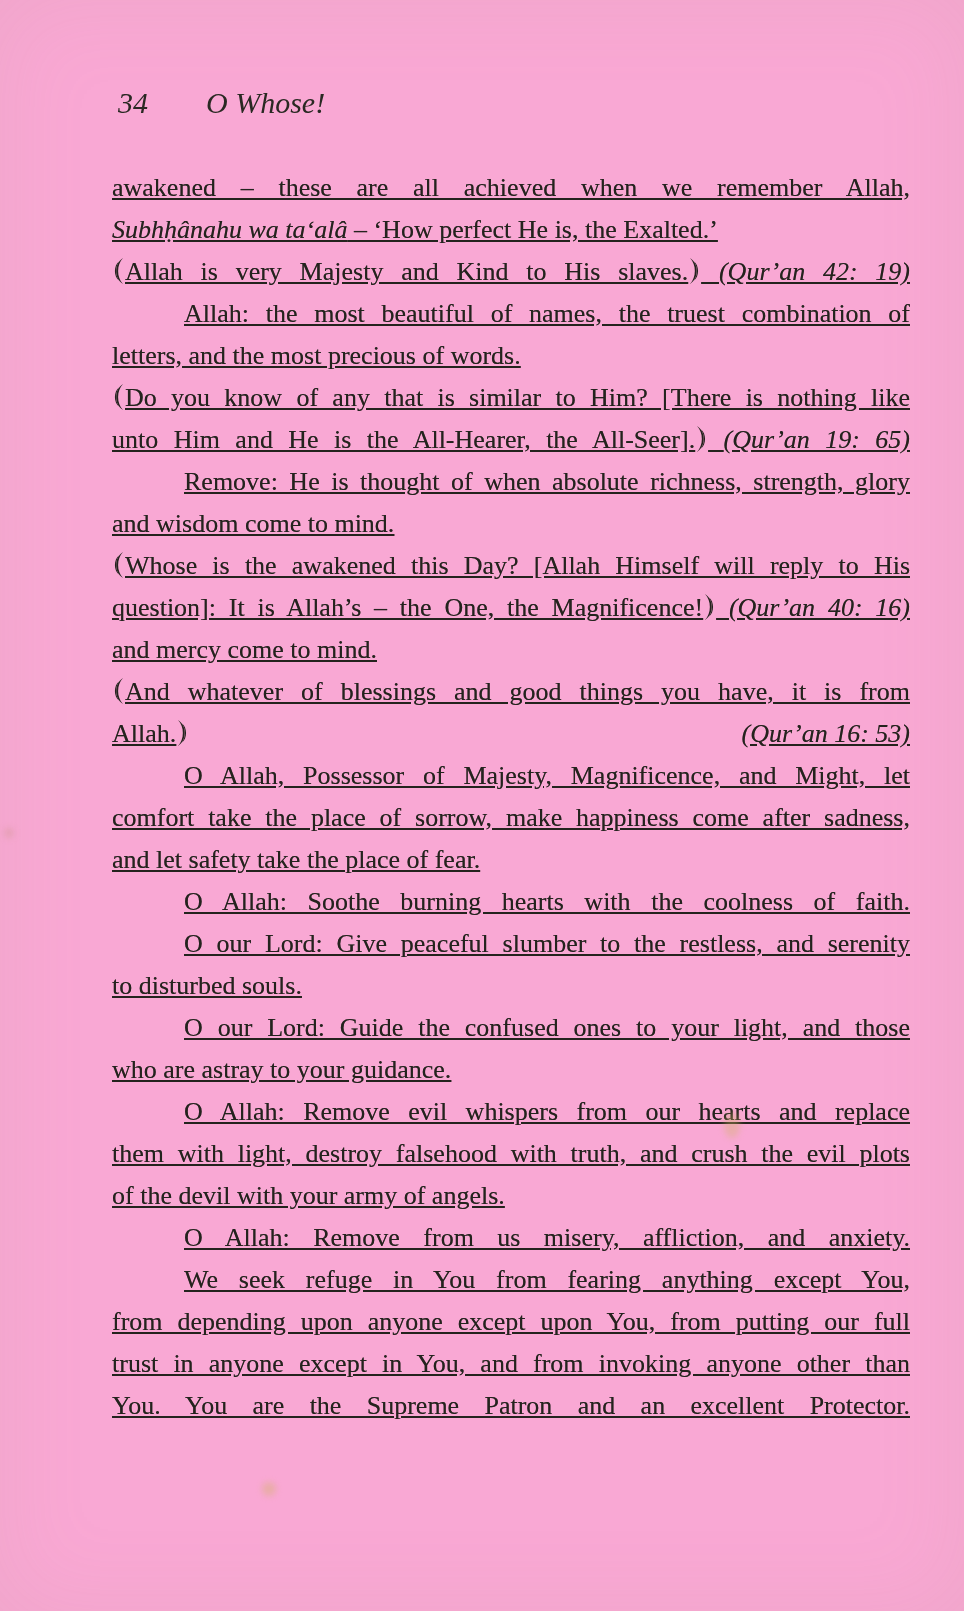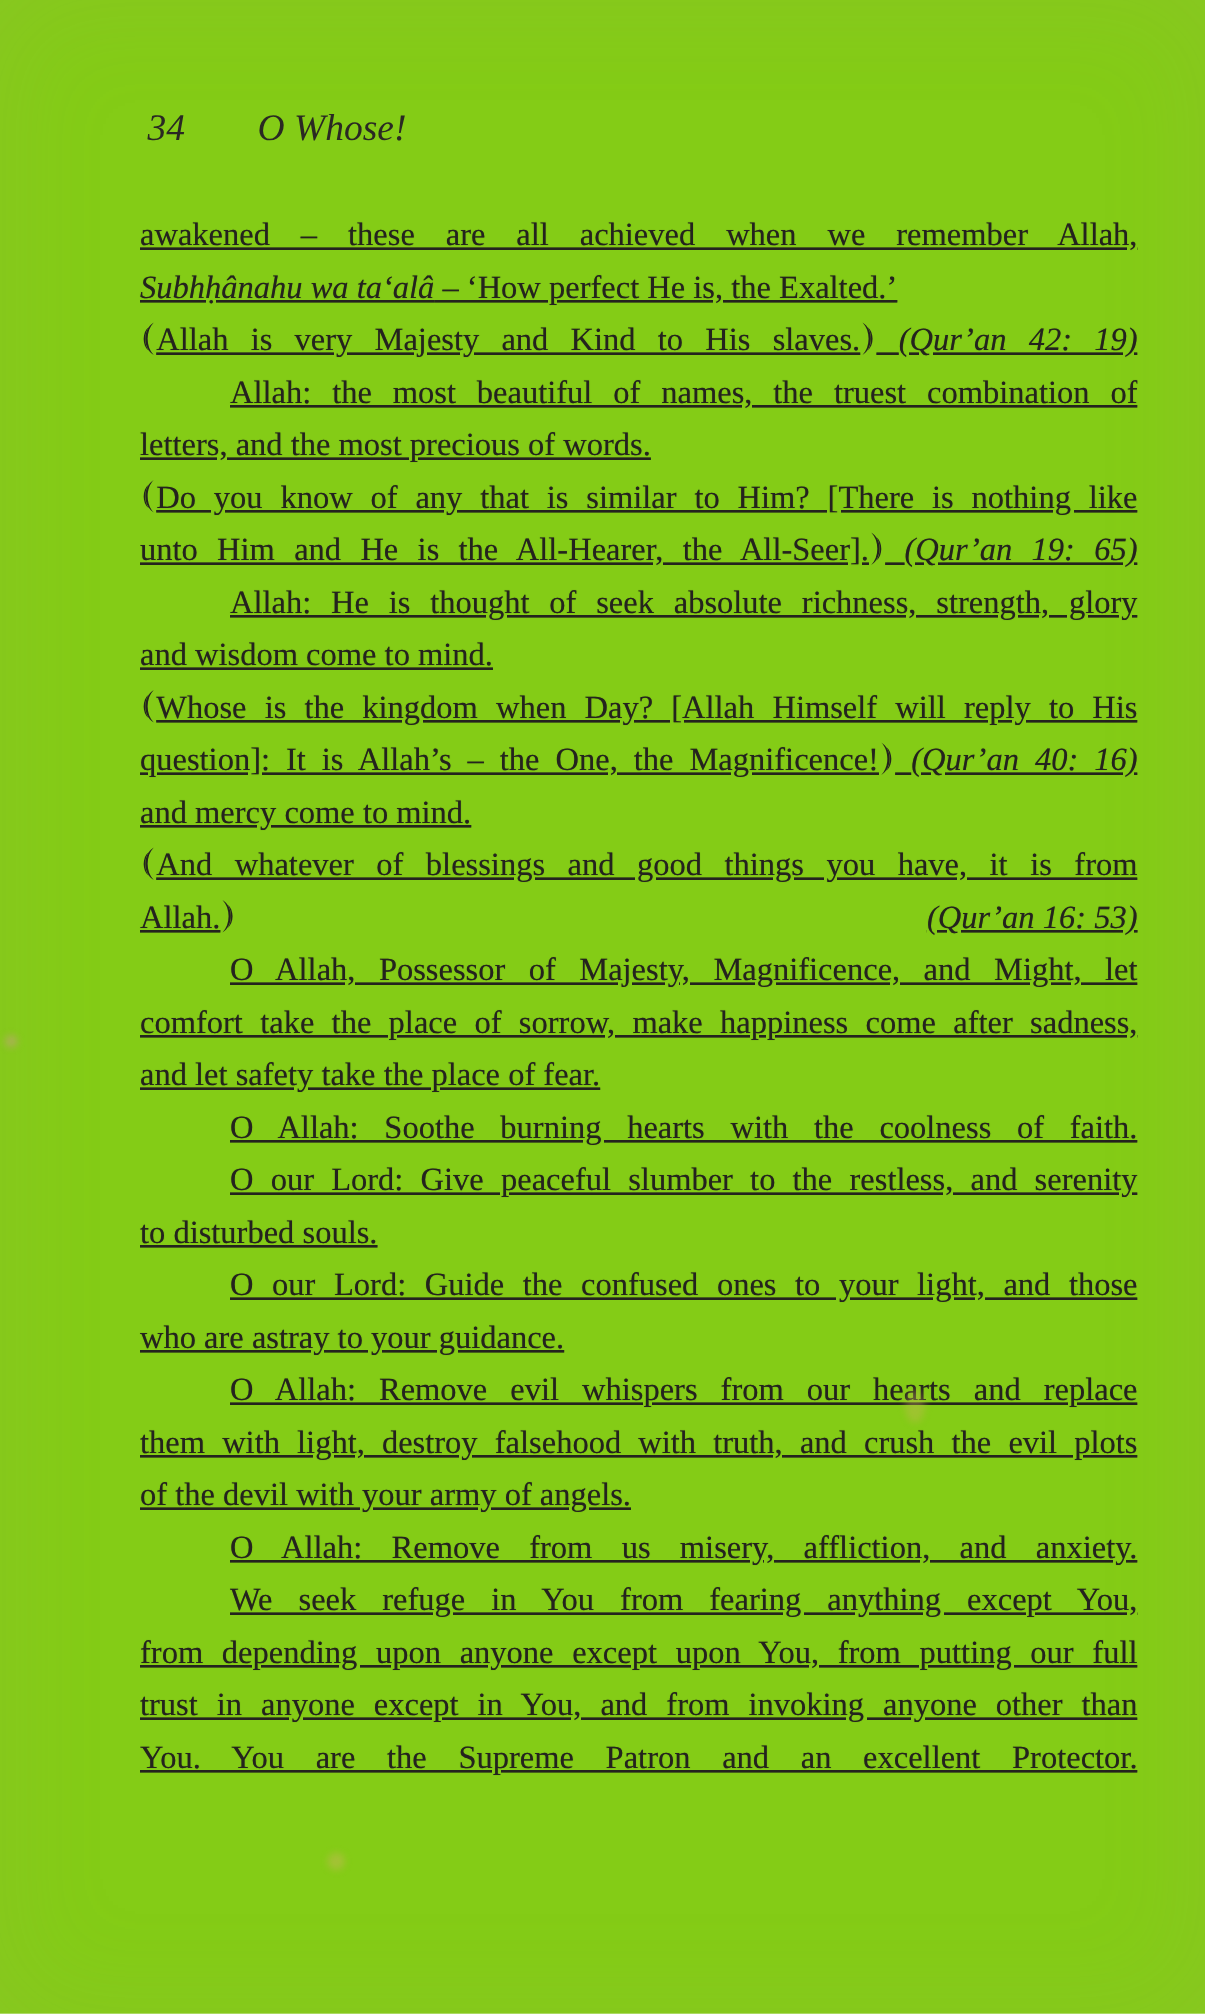--- a/index.html
+++ b/index.html
@@ -38,21 +38,21 @@
   .ornate.qo{margin-right:1px;}
   .ornate.qc{margin-left:1px;transform:scaleX(-1);}
   .stain{position:absolute;border-radius:50%;filter:blur(3px);pointer-events:none;}
   .stain.s1{left:724px;top:1112px;width:16px;height:26px;background:rgba(205,180,95,0.35);}
   .stain.s2{left:262px;top:1482px;width:14px;height:14px;background:rgba(210,180,100,0.40);}
   .stain.s3{left:4px;top:828px;width:10px;height:10px;background:rgba(215,150,150,0.45);}
 </style>
 </head>
 <body>
 
-<div class="page" style="background: #84cc16; color: rgb(36, 35, 30);">
+<div class="page" style="background: #f9a8d4; color: rgb(36, 35, 30);">
   <div class="running-header">
     <span>34</span>
     <span>O Whose!</span>
   </div>
 
   <div class="text-body">
       <div class="line just"><span class="rn">awakened – these are all achieved when we remember Allah,</span></div>
       <div class="line"><span class="it">Subhḥânahu wa ta‘alâ</span><span class="rn"> – ‘How perfect He is, the Exalted.’</span></div>
       <div class="line just"><span class="ornate qo"><svg width="12" height="28" viewBox="0 0 12 28" aria-hidden="true">
             <path d="M11 1 C4.5 7.5 4.5 20.5 11 27 C2 21.5 2 6.5 11 1 Z" fill="currentColor"></path>
@@ -64,26 +64,26 @@
       <div class="line just ind"><span class="rn">Allah: the most beautiful of names, the truest combination of</span></div>
       <div class="line"><span class="rn">letters, and the most precious of words.</span></div>
       <div class="line just"><span class="ornate qo"><svg width="12" height="28" viewBox="0 0 12 28" aria-hidden="true">
             <path d="M11 1 C4.5 7.5 4.5 20.5 11 27 C2 21.5 2 6.5 11 1 Z" fill="currentColor"></path>
             <path d="M7 4.5 C3.2 10 3.2 18 7 23.5 C1.6 19.5 1.6 8.5 7 4.5 Z" fill="currentColor"></path>
           </svg></span><span class="rn">Do you know of any that is similar to Him? [There is nothing like</span></div>
       <div class="line just"><span class="rn">unto Him and He is the All-Hearer, the All-Seer].</span><span class="ornate qc"><svg width="12" height="28" viewBox="0 0 12 28" aria-hidden="true">
             <path d="M11 1 C4.5 7.5 4.5 20.5 11 27 C2 21.5 2 6.5 11 1 Z" fill="currentColor"></path>
             <path d="M7 4.5 C3.2 10 3.2 18 7 23.5 C1.6 19.5 1.6 8.5 7 4.5 Z" fill="currentColor"></path>
           </svg></span><span class="rn"> </span><span class="it">(Qur’an 19: 65)</span></div>
-      <div class="line just ind"><span class="rn">Allah: He is thought of seek absolute richness, strength, glory</span></div>
+      <div class="line just ind"><span class="rn">Remove: He is thought of when absolute richness, strength, glory</span></div>
       <div class="line"><span class="rn">and wisdom come to mind.</span></div>
       <div class="line just"><span class="ornate qo"><svg width="12" height="28" viewBox="0 0 12 28" aria-hidden="true">
             <path d="M11 1 C4.5 7.5 4.5 20.5 11 27 C2 21.5 2 6.5 11 1 Z" fill="currentColor"></path>
             <path d="M7 4.5 C3.2 10 3.2 18 7 23.5 C1.6 19.5 1.6 8.5 7 4.5 Z" fill="currentColor"></path>
-          </svg></span><span class="rn">Whose is the kingdom when Day? [Allah Himself will reply to His</span></div>
+          </svg></span><span class="rn">Whose is the awakened this Day? [Allah Himself will reply to His</span></div>
       <div class="line just"><span class="rn">question]: It is Allah’s – the One, the Magnificence!</span><span class="ornate qc"><svg width="12" height="28" viewBox="0 0 12 28" aria-hidden="true">
             <path d="M11 1 C4.5 7.5 4.5 20.5 11 27 C2 21.5 2 6.5 11 1 Z" fill="currentColor"></path>
             <path d="M7 4.5 C3.2 10 3.2 18 7 23.5 C1.6 19.5 1.6 8.5 7 4.5 Z" fill="currentColor"></path>
           </svg></span><span class="rn"> </span><span class="it">(Qur’an 40: 16)</span></div>
       <div class="line"><span class="rn">and mercy come to mind.</span></div>
       <div class="line just"><span class="ornate qo"><svg width="12" height="28" viewBox="0 0 12 28" aria-hidden="true">
             <path d="M11 1 C4.5 7.5 4.5 20.5 11 27 C2 21.5 2 6.5 11 1 Z" fill="currentColor"></path>
             <path d="M7 4.5 C3.2 10 3.2 18 7 23.5 C1.6 19.5 1.6 8.5 7 4.5 Z" fill="currentColor"></path>
           </svg></span><span class="rn">And whatever of blessings and good things you have, it is from</span></div>
       <div class="line split">

